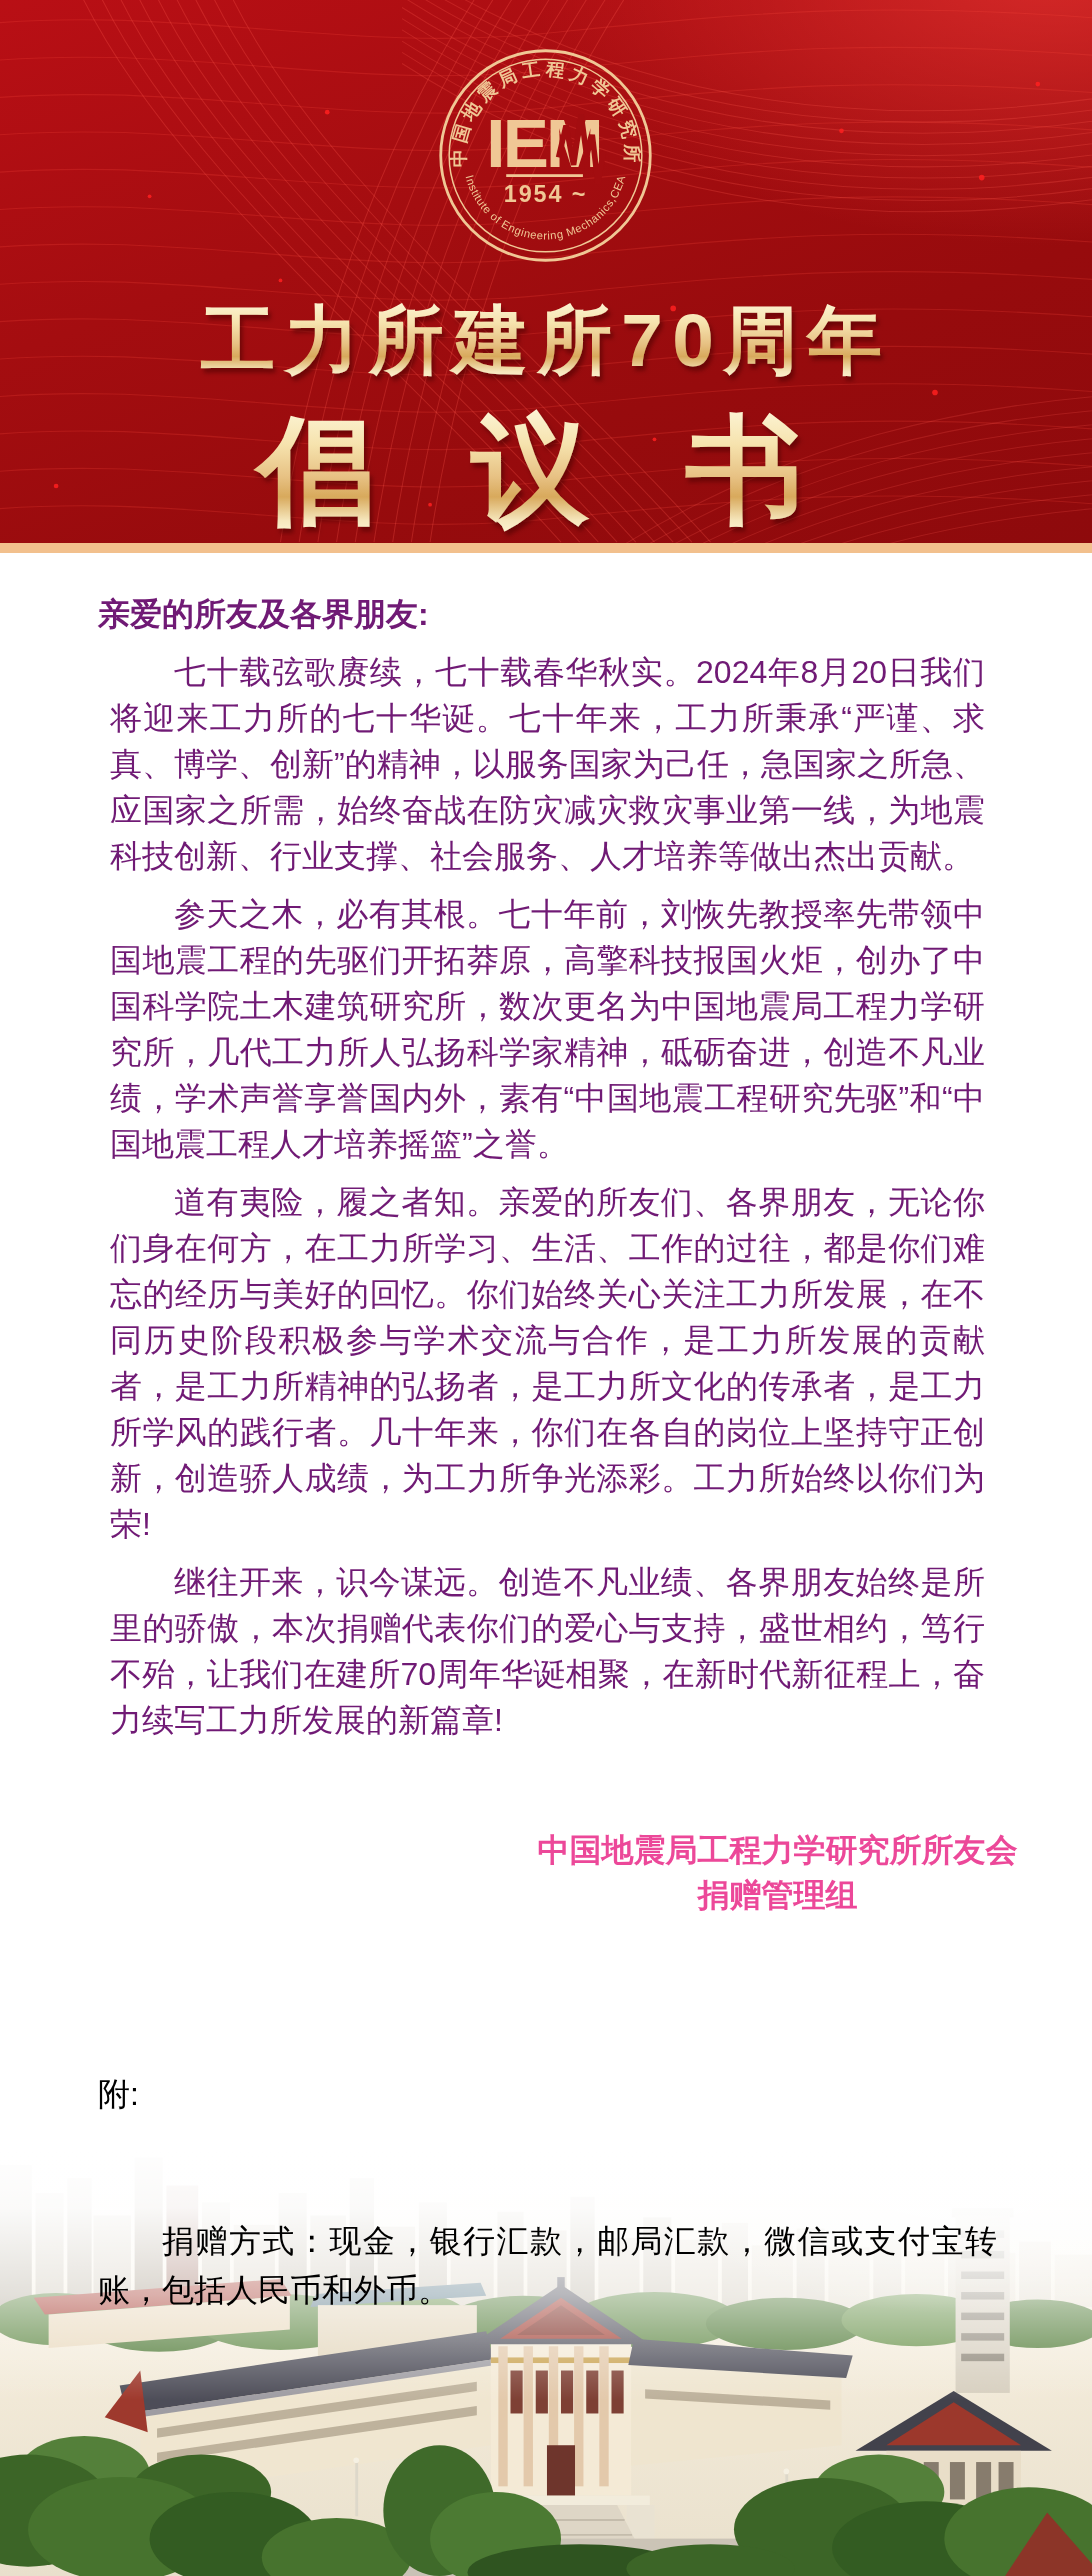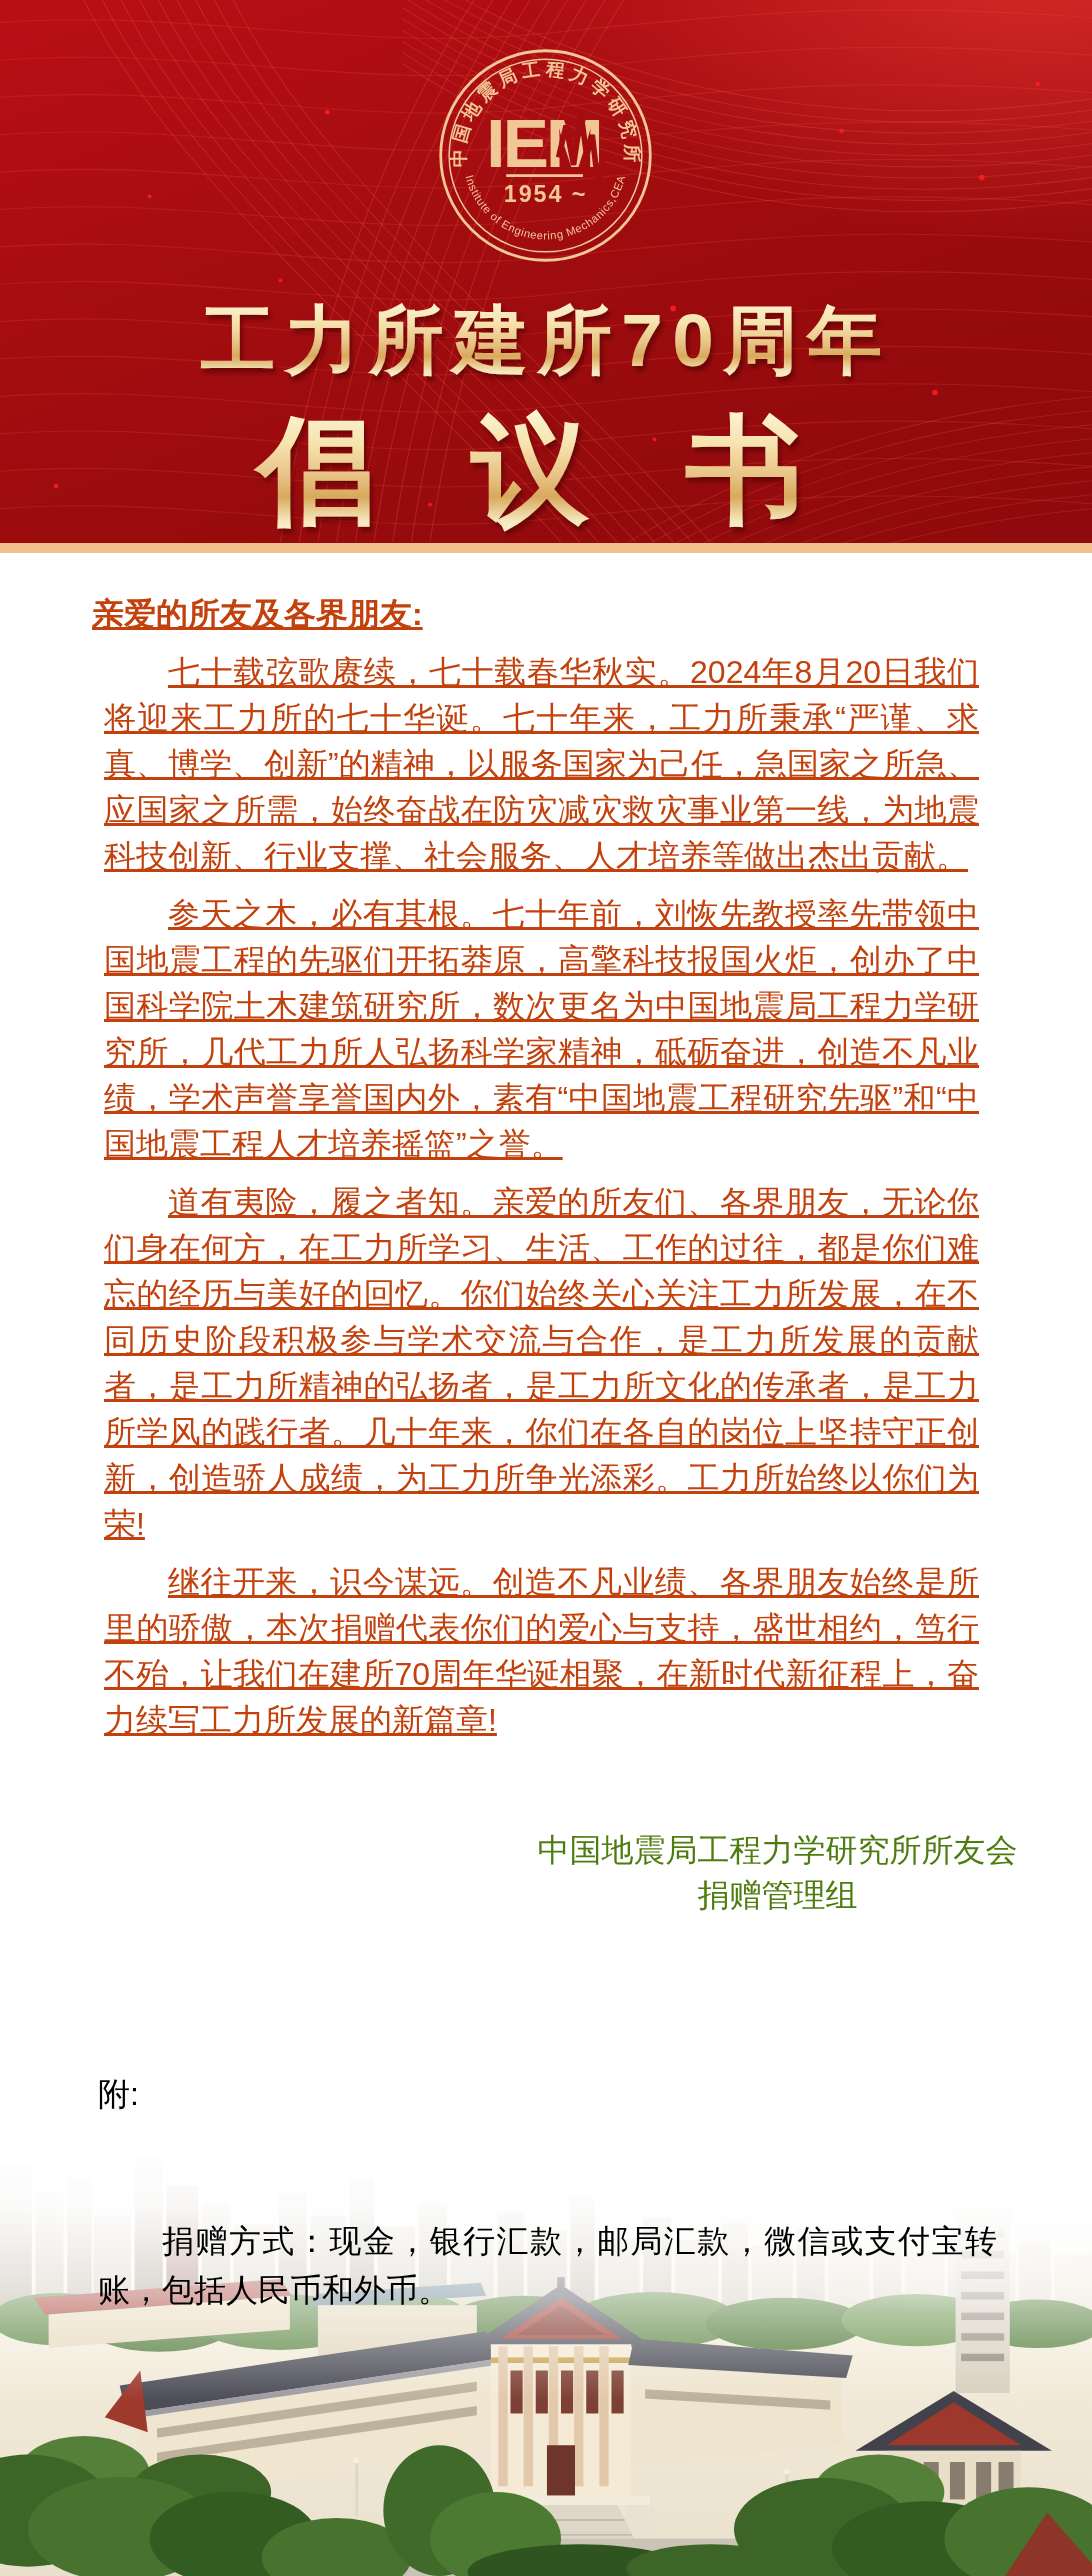--- a/index.html
+++ b/index.html
@@ -14,28 +14,28 @@
     background:
       radial-gradient(ellipse 841px 449px at 96% -6%, rgba(255,64,60,.55), rgba(255,64,60,0) 62%),
       linear-gradient(160deg,#b90f15 0%,#a40d10 38%,#970b0d 68%,#8e0a0c 100%);
   }
   .header-deco{position:absolute;top:0;left:0;width:1093px;height:543px;}
   .divider{position:absolute;top:543px;left:0;width:1093px;height:10.3px;background:#f2c08d;}
   .logo-svg{position:absolute;top:47px;left:437px;width:217px;height:217px;}
   .titles-svg{position:absolute;top:276px;left:0;width:1093px;height:271px;}
   
   .content{
-    position:absolute;top:591px;left:92px;width:899px;
-    font-size:32px;line-height:46px;color:#c2410c;text-align:justify;z-index:3;text-decoration:underline;
+    position:absolute;top:591px;left:98px;width:899px;
+    font-size:32px;line-height:46px;color:#701a75;text-align:justify;z-index:3;
   }
   .salutation{font-weight:bold;}
   .content p{margin:12px;text-indent:2em;}
   .signature{
     position:absolute;top:1828px;left:523px;width:509px;text-align:center;
-    font-size:32px;line-height:45px;color:#4d7c0f;z-index:3;
+    font-size:32px;line-height:45px;color:#ec4899;z-index:3;font-weight:bold;
   }
   .attachment{
     position:absolute;top:1972px;left:98px;width:899px;
     font-size:32px;line-height:49px;color:#000;z-index:3;white-space:pre-wrap;
   }
   .attachment .indent{text-indent:2em;text-align:justify;}
   
   .photo{position:absolute;top:2137px;left:0;width:1093px;height:439px;z-index:1;}
   .photo-svg{position:absolute;top:0;left:0;width:1093px;height:439px;}
   .photo-fade{

